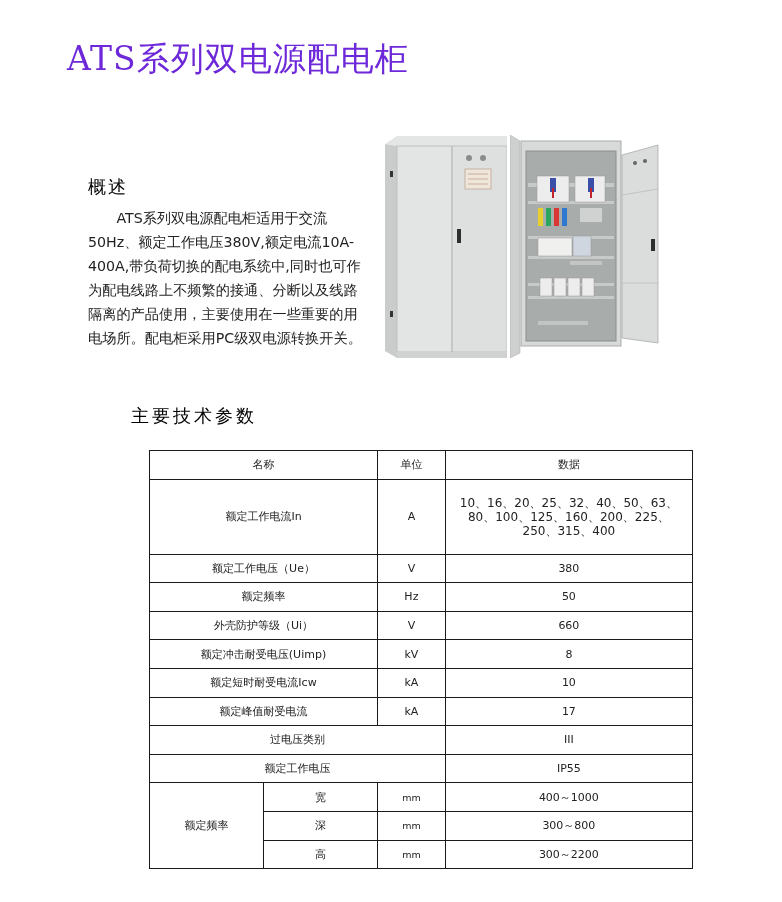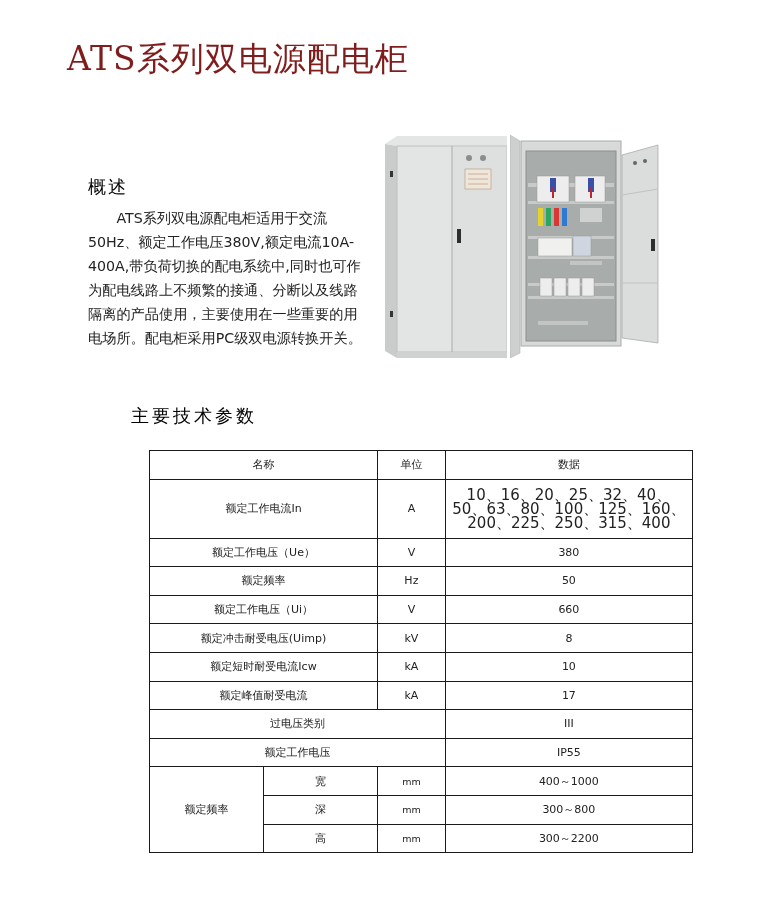--- a/index.html
+++ b/index.html
@@ -2,21 +2,21 @@
 <html><head>
 <meta charset="utf-8">
 <style>
   * { box-sizing: border-box; margin: 0; padding: 0; }
   html, body { width: 782px; height: 902px; background: #ffffff; overflow: hidden; }
   body { position: relative; font-family: "DejaVu Sans", "Liberation Sans", sans-serif; color: #222; }
 
   .page-title {
     position: absolute; left: 67px; top: 37px;
     font-family: "DejaVu Serif", "Liberation Serif", serif;
-    font-size: 33px; letter-spacing: 1px; color: #7f1d1d; font-weight: normal;
+    font-size: 33px; letter-spacing: 1px; color: #6d28d9; font-weight: normal;
     white-space: nowrap;
   }
 
   .section-heading {
     position: absolute; color: #000000; white-space: nowrap;
   }
   .overview-heading { left: 88px; top: 175px; font-size: 18px; letter-spacing: 2px; }
   .specs-heading { left: 131px; top: 404px; font-size: 18px; letter-spacing: 3px; }
 
   .overview-body {
@@ -33,21 +33,21 @@
   .spec-table {
     position: absolute; left: 149px; top: 450px; width: 544px;
     border-collapse: collapse; font-size: 11px; color: #222;
   }
   .spec-table td, .spec-table th {
     border: 1.5px solid #1a1a1a; text-align: center; font-weight: normal; padding: 0;
     vertical-align: middle;
   }
   .spec-table .row-std td, .spec-table .row-std th { height: 28.6px; }
   .spec-table .row-tall td { height: 57px; }
-  .data-multi { line-height: 14px; padding: 8px 6px !important; font-size: 15px; }
+  .data-multi { line-height: 14px; padding: 16px 6px !important; font-size: 12px; }
   .mm { font-size: 9.5px; }
 </style>
 </head>
 <body>
 
 <h1 class="page-title">ATS系列双电源配电柜</h1>
 
 <div class="section-heading overview-heading">概述</div>
 <div class="overview-body">
   <p>ATS系列双电源配电柜适用于交流50Hz、额定工作电压380V,额定电流10A-400A,带负荷切换的配电系统中,同时也可作为配电线路上不频繁的接通、分断以及线路隔离的产品使用，主要使用在一些重要的用电场所。配电柜采用PC级双电源转换开关。</p>
@@ -140,21 +140,21 @@
     <td colspan="2">额定工作电压（Ue）</td>
     <td>V</td>
     <td>380</td>
   </tr>
   <tr class="row-std">
     <td colspan="2">额定频率</td>
     <td>Hz</td>
     <td>50</td>
   </tr>
   <tr class="row-std">
-    <td colspan="2">额定工作电压（Ui）</td>
+    <td colspan="2">外壳防护等级（Ui）</td>
     <td>V</td>
     <td>660</td>
   </tr>
   <tr class="row-std">
     <td colspan="2">额定冲击耐受电压(Uimp)</td>
     <td>kV</td>
     <td>8</td>
   </tr>
   <tr class="row-std">
     <td colspan="2">额定短时耐受电流Icw</td>

